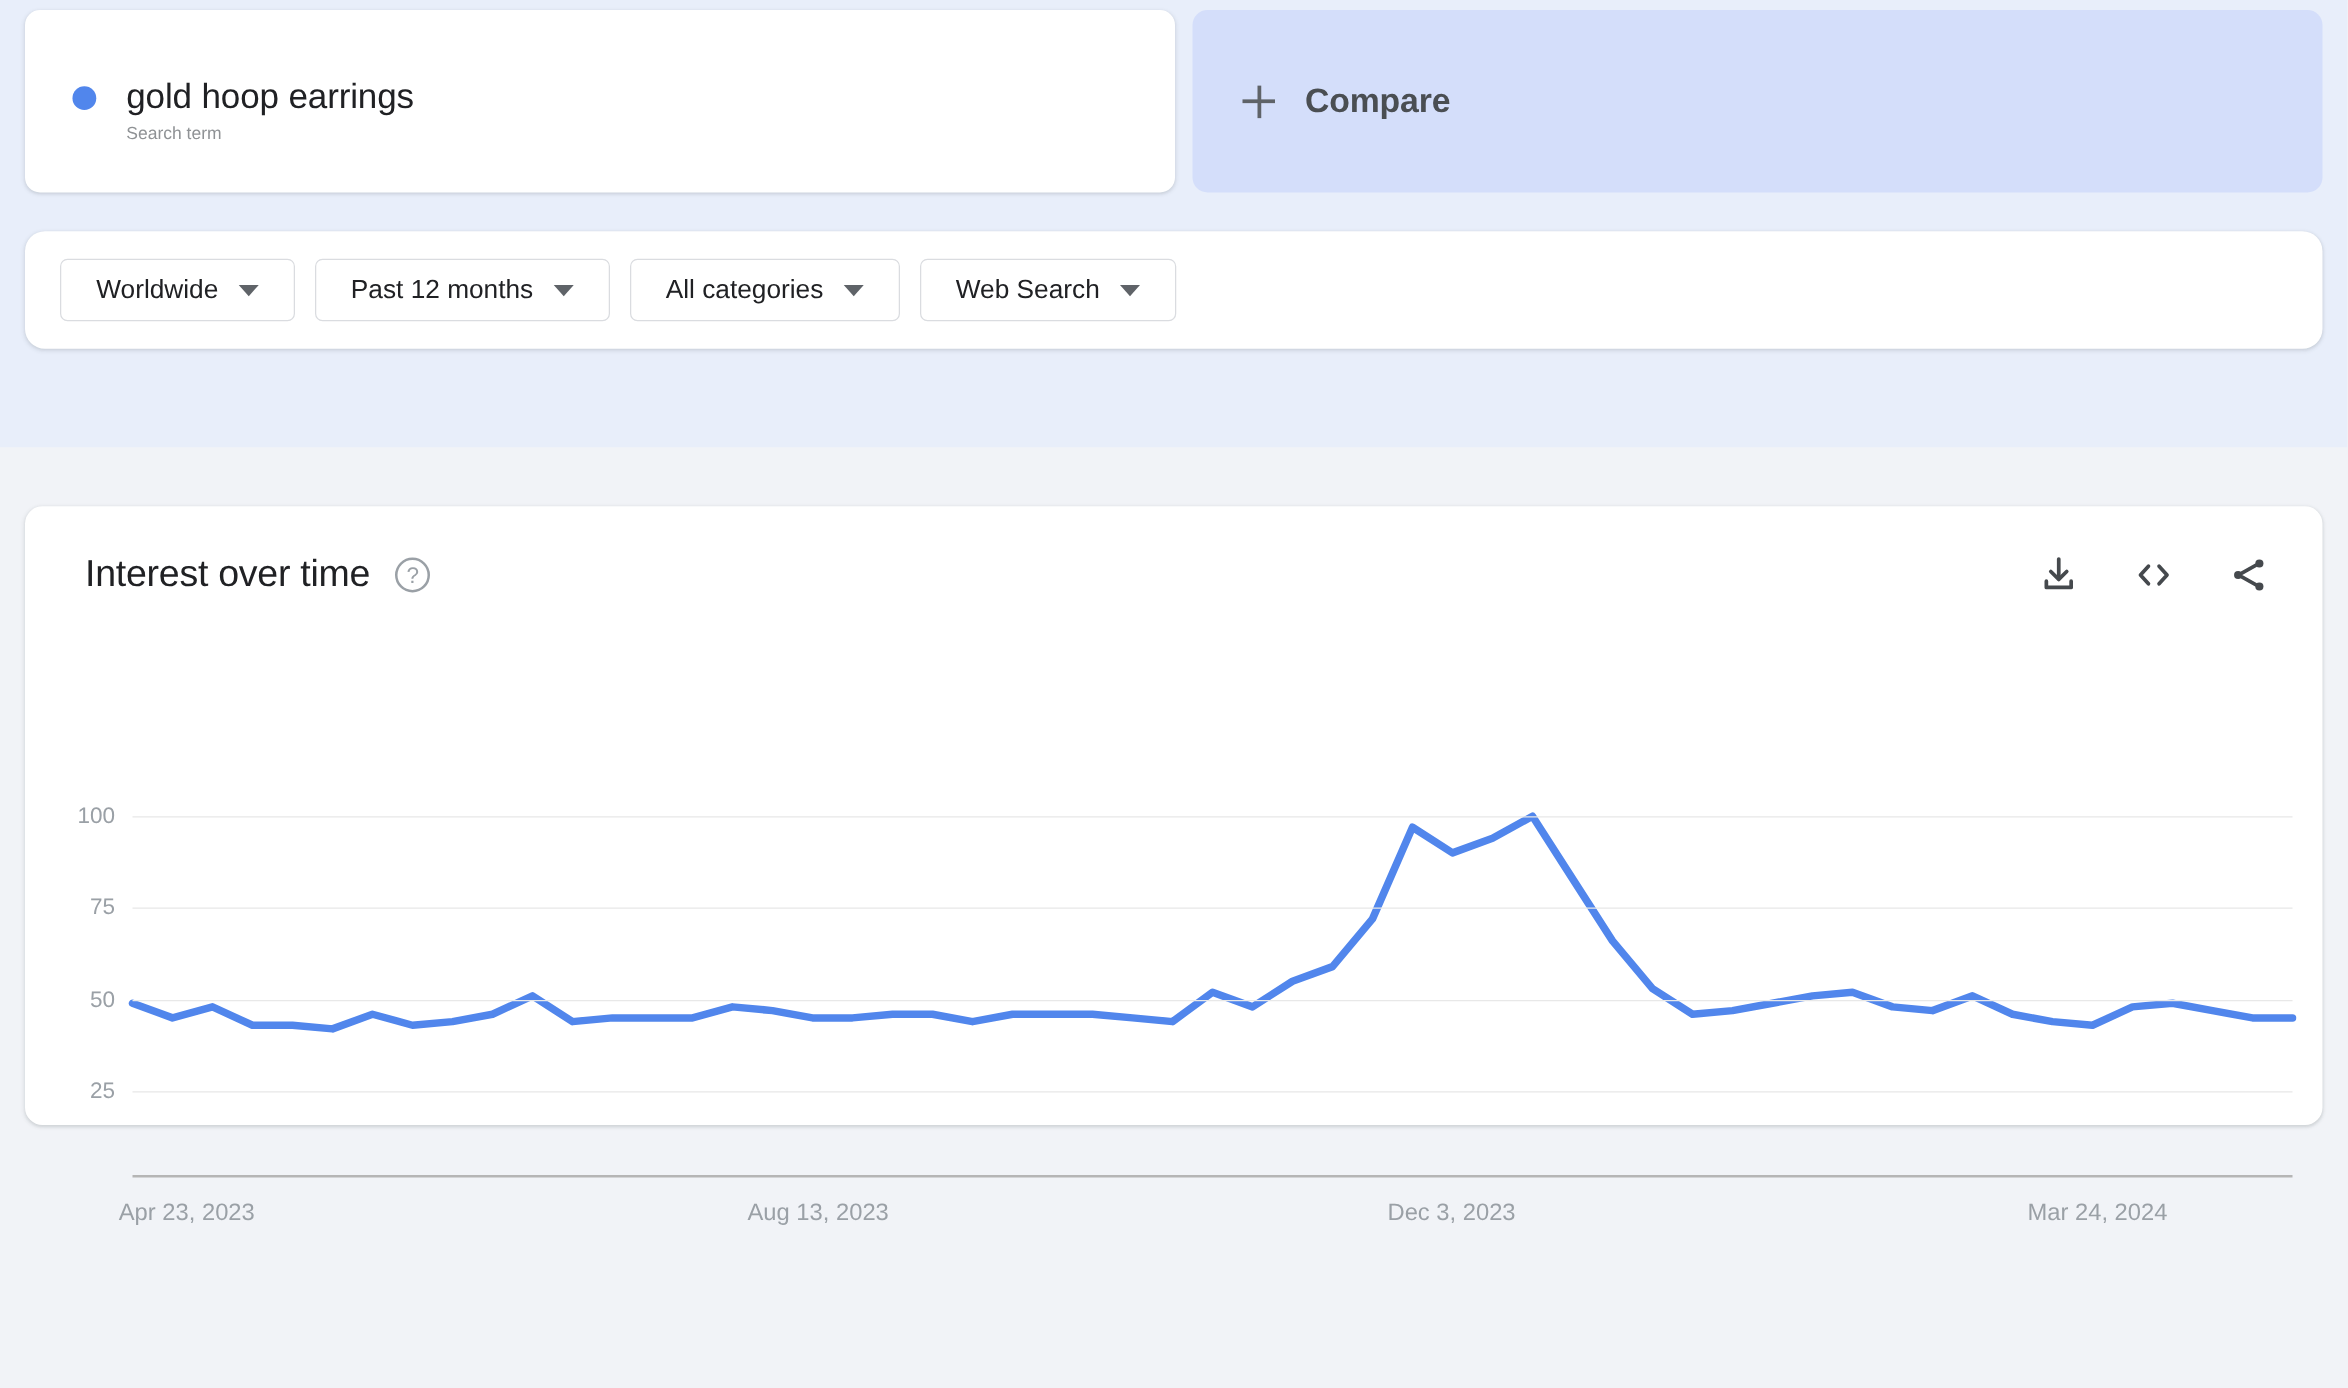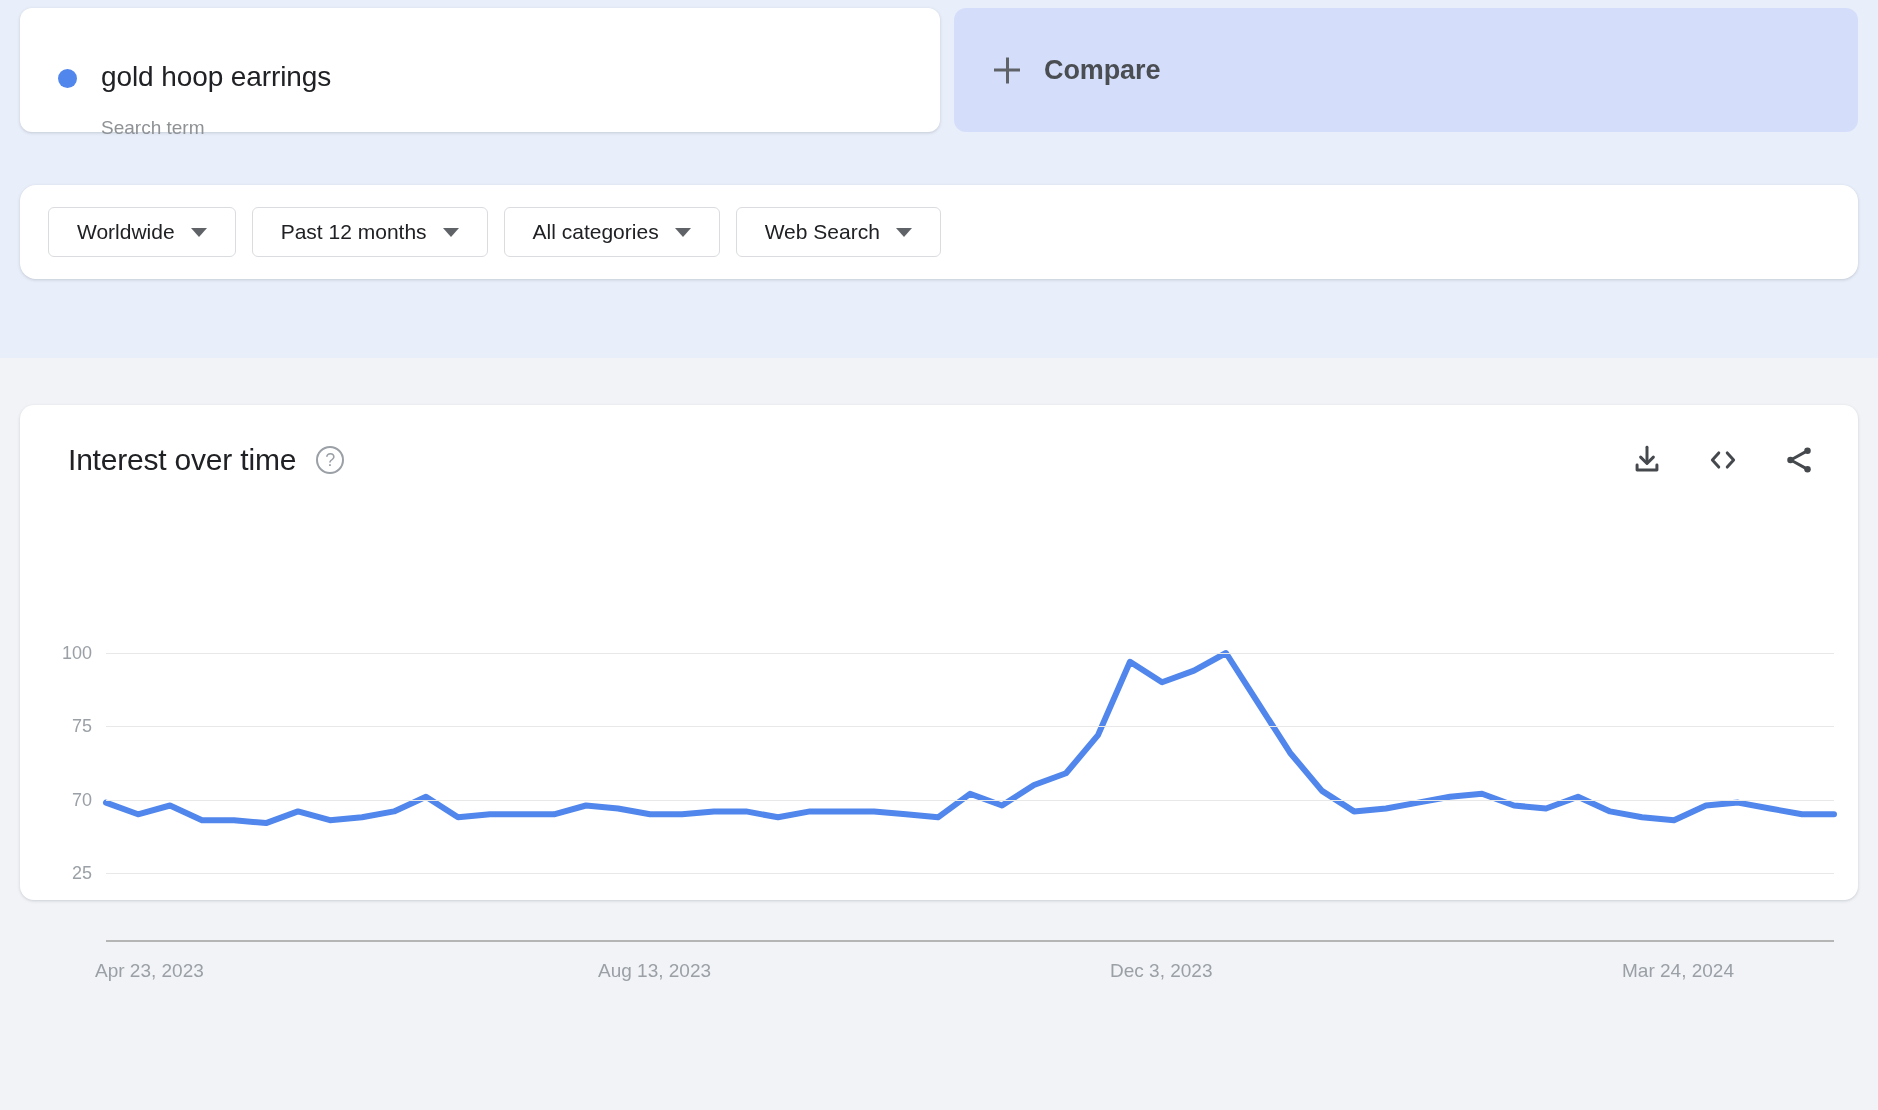--- a/index.html
+++ b/index.html
@@ -28,21 +28,21 @@
     width: 1878px;
     height: 752px;
     background: #f1f3f7;
   }
 
   
   .search-row {
     position: absolute;
     left: 20px; top: 8px;
     width: 1838px;
-    height: 124px;
+    height: 146px;
     display: flex;
     gap: 14px;
   }
   .term-card {
     width: 920px;
     background: #ffffff;
     border-radius: 12px;
     position: relative;
     box-shadow: 0 1px 2px rgba(60,64,67,0.10), 0 1px 3px 1px rgba(60,64,67,0.07);
   }
@@ -61,23 +61,23 @@
     flex: none;
   }
   .term-texts { display: flex; flex-direction: column; }
   .term-title {
     font-size: 28px;
     color: #202124;
     line-height: 34px;
     letter-spacing: -0.1px;
   }
   .term-sub {
-    font-size: 19px;
+    font-size: 14px;
     color: #8f9295;
-    margin-top: 22px;
+    margin-top: 0;
     line-height: 24px;
   }
   .compare-card {
     flex: 1;
     background: #d4defa;
     border-radius: 12px;
     position: relative;
   }
   .compare-inner {
     position: absolute;
@@ -327,21 +327,21 @@
   </div>
 
   <div class="plot">
 
     <svg class="series-svg" viewBox="0 0 1838 565" preserveAspectRatio="none">
       <polyline id="series-path" fill="none" stroke="#5186ec" stroke-width="6" stroke-linejoin="round" stroke-linecap="round" points="86.0,287.6 118.0,299.3 150.0,290.5 182.0,305.2 214.0,305.2 246.0,308.1 278.0,296.4 310.0,305.2 342.0,302.3 374.0,296.4 406.0,281.7 438.0,302.3 470.0,299.3 502.0,299.3 534.0,299.3 566.0,290.5 598.0,293.5 630.0,299.3 662.0,299.3 694.0,296.4 726.0,296.4 758.0,302.3 790.0,296.4 822.0,296.4 854.0,296.4 886.0,299.3 918.0,302.3 950.0,278.8 982.0,290.5 1014.0,270.0 1046.0,258.3 1078.0,220.1 1110.0,146.8 1142.0,167.3 1174.0,155.6 1206.0,138.0 1238.0,187.9 1270.0,237.7 1302.0,275.9 1334.0,296.4 1366.0,293.5 1398.0,287.6 1430.0,281.7 1462.0,278.8 1494.0,290.5 1526.0,293.5 1558.0,281.7 1590.0,296.4 1622.0,302.3 1654.0,305.2 1686.0,290.5 1718.0,287.6 1750.0,293.5 1782.0,299.3 1814.0,299.3"></polyline>
     </svg>
   <div class="gridline" style="top: 358px;"></div>
       <div class="y-label" style="top: 358px; left: 12px;">25</div>
       <div class="gridline" style="top: 284.667px;"></div>
-      <div class="y-label" style="top: 284.667px; left: 12px;">70</div>
+      <div class="y-label" style="top: 284.667px; left: 12px;">50</div>
       <div class="gridline" style="top: 211.333px;"></div>
       <div class="y-label" style="top: 211.333px; left: 12px;">75</div>
       <div class="gridline" style="top: 138px;"></div>
       <div class="y-label" style="top: 138px; left: 12px;">100</div>
       <div class="axis-line" style="top: 425px;"></div>
       <div class="x-label" style="top: 445px; left: 75px;">Apr 23, 2023</div>
       <div class="x-label" style="top: 445px; left: 578px;">Aug 13, 2023</div>
       <div class="x-label" style="top: 445px; left: 1090px;">Dec 3, 2023</div>
       <div class="x-label" style="top: 445px; left: 1602px;">Mar 24, 2024</div>
     </div>

